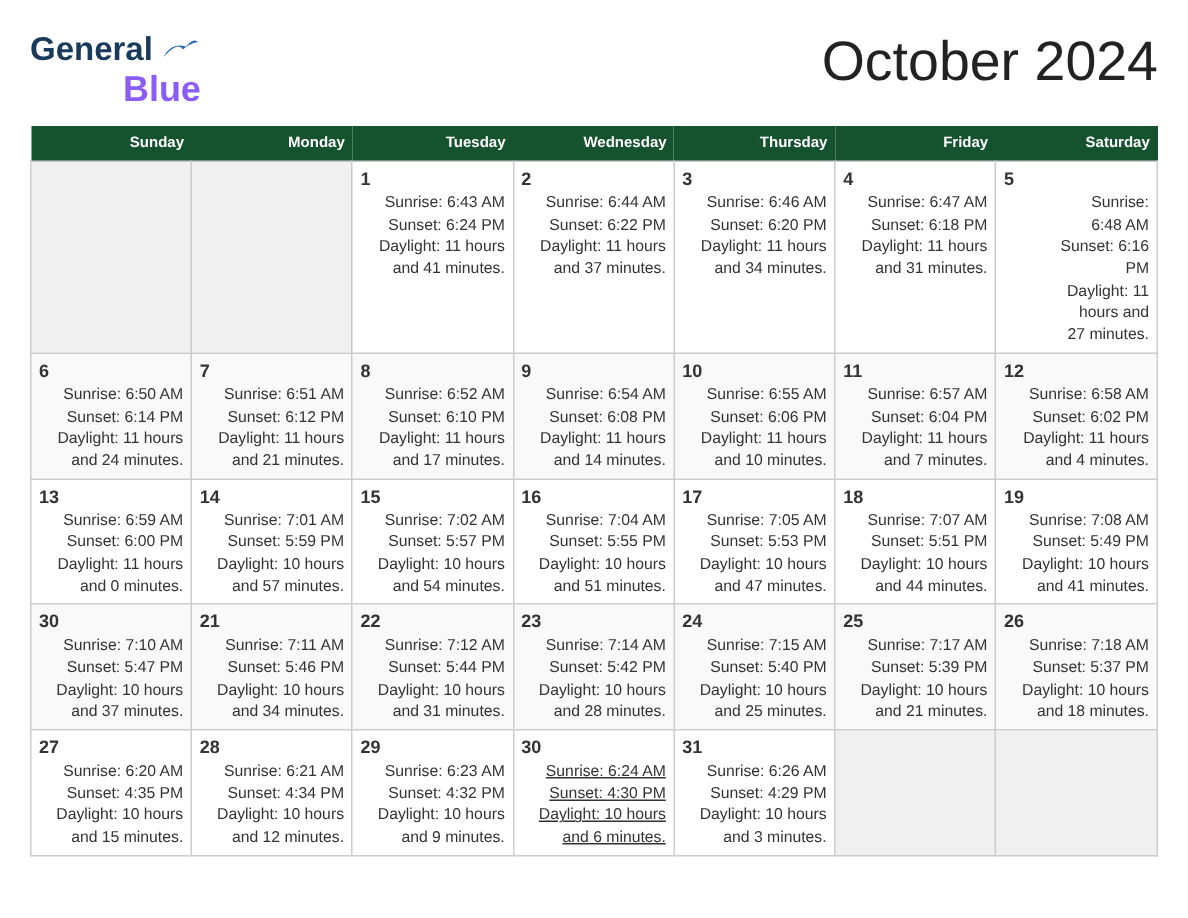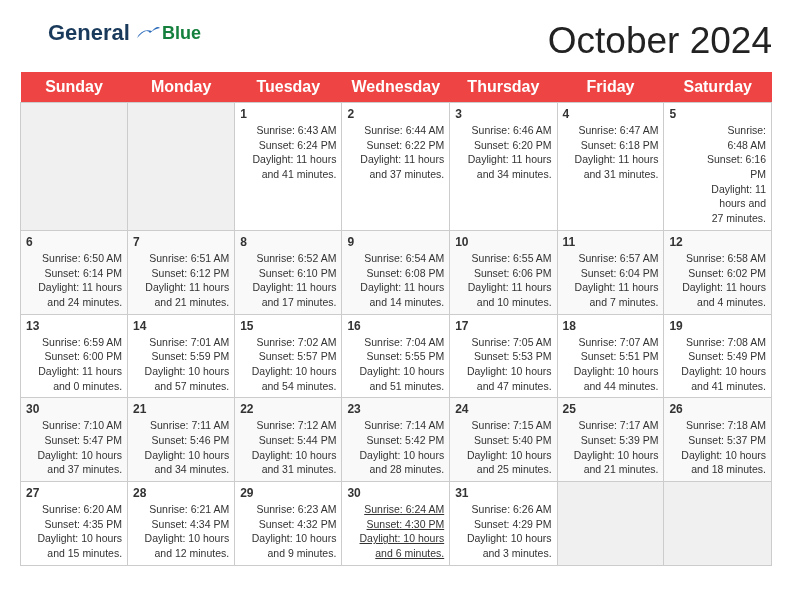--- a/index.html
+++ b/index.html
@@ -11,33 +11,32 @@
       padding: 20px;
     }
     .header {
       display: flex;
       justify-content: space-between;
       align-items: flex-start;
       margin-bottom: 10px;
     }
     .logo {
       display: flex;
-      flex-direction: row;
-      align-items: center;
-      margin-left: 28px;
+      flex-direction: column;
+      align-items: flex-end;
     }
     .logo-general {
       font-size: 22px;
       font-weight: bold;
       color: #1a3a5c;
     }
     .logo-blue {
-      font-size: 18px;
+      font-size: 24px;
       font-weight: bold;
-      color: #15803d;
+      color: #8b5cf6;
     }
     .logo-bird {
       width: 30px;
       height: 20px;
       margin-left: 2px;
     }
     .logo-row {
       display: flex;
       align-items: center;
     }
@@ -52,25 +51,25 @@
     .location {
       font-size: 14px;
       color: #444;
     }
     table {
       width: 100%;
       border-collapse: collapse;
       font-size: 11px;
     }
     thead tr th {
-      background: #ef4444;
+      background: #14532d;
       color: #fff;
       padding: 6px 5px;
-      text-align: center;
-      font-size: 16px;
+      text-align: right;
+      font-size: 10px;
       font-weight: bold;
     }
     tbody tr td {
       border: 1px solid #ccc;
       vertical-align: top;
       padding: 4px 5px;
       width: 108px;
       min-height: 80px;
       color: #333;
       background: #fff;

